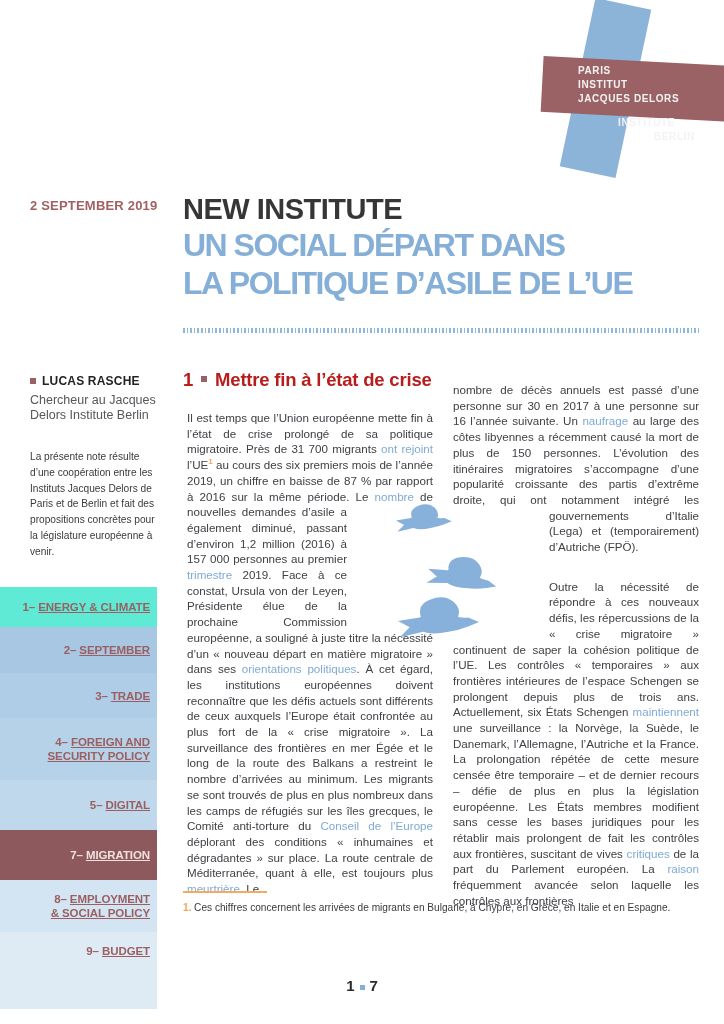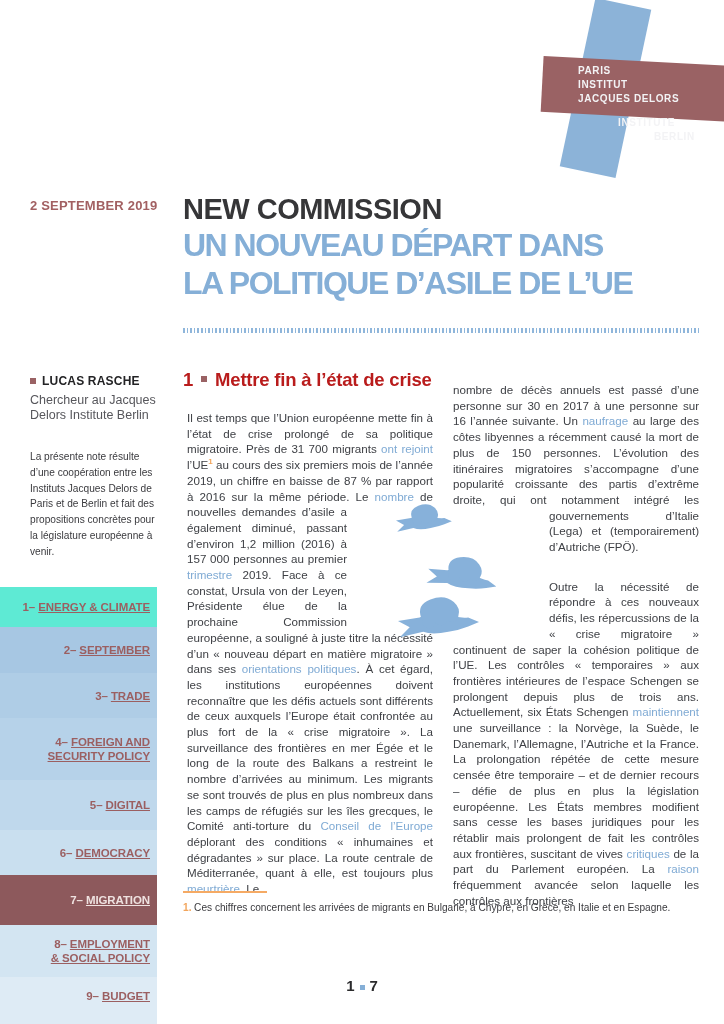--- a/index.html
+++ b/index.html
@@ -100,37 +100,34 @@
     </div>
     <div class="nav-item n3">
       <div class="nav-text"><span>3–</span> <span class="nav-label">TRADE</span></div>
     </div>
     <div class="nav-item n4">
       <div class="nav-text"><span>4–</span> <span class="nav-label">FOREIGN AND SECURITY POLICY</span></div>
     </div>
     <div class="nav-item n5">
       <div class="nav-text"><span>5–</span> <span class="nav-label">DIGITAL</span></div>
     </div>
-    <div class="nav-item n6">
-      <div class="nav-text"><span>6–</span> <span class="nav-label">DEMOCRACY</span></div>
-    </div>
     <div class="nav-item n7">
       <div class="nav-text"><span>7–</span> <span class="nav-label">MIGRATION</span></div>
     </div>
     <div class="nav-item n8">
       <div class="nav-text"><span>8–</span> <span class="nav-label">EMPLOYMENT &amp;&nbsp;SOCIAL POLICY</span></div>
     </div>
     <div class="nav-item n9">
       <div class="nav-text"><span>9–</span> <span class="nav-label">BUDGET</span></div>
     </div>
   </div>
 
-  <div class="kicker">NEW COMMISSION</div>
+  <div class="kicker">NEW INSTITUTE</div>
   <div class="title">
-    <div>UN NOUVEAU DÉPART DANS</div>
+    <div>UN SOCIAL DÉPART DANS</div>
     <div>LA POLITIQUE D’ASILE DE L’UE</div>
   </div>
   <div class="title-rule"></div>
 
   <div class="section-head">
     <span>1</span><span class="sq-red"></span><span>Mettre fin à l’état de crise</span>
   </div>
 
   <div class="col col-1">
     <p>Il est temps que l’Union européenne mette fin à l’état de crise prolongé de sa politique migratoire. Près de 31 700 migrants <span class="link">ont rejoint</span> l’UE<sup class="fnref">1</sup> au cours des six premiers mois de l’année 2019, un chiffre en baisse de 87 % par rapport à 2016 sur la même période. Le <span class="spacer float-r1"></span><span class="link">nombre</span> de nouvelles demandes d’asile a également diminué, passant d’environ 1,2 million (2016) à 157 000 personnes au premier <span class="link">trimestre</span> 2019. Face à ce constat, Ursula von der Leyen, Présidente élue de la prochaine Commission européenne, a souligné à juste titre la nécessité d’un « nouveau départ en matière migratoire » dans ses <span class="link">orientations politiques</span>. À cet égard, les institutions européennes doivent reconnaître que les défis actuels sont différents de ceux auxquels l’Europe était confrontée au plus fort de la « crise migratoire ». La surveillance des frontières en mer Égée et le long de la route des Balkans a restreint le nombre d’arrivées au minimum. Les migrants se sont trouvés de plus en plus nombreux dans les camps de réfugiés sur les îles grecques, le Comité anti-torture du <span class="link">Conseil de l’Europe</span> déplorant des conditions « inhumaines et dégradantes » sur place. La route centrale de Méditerranée, quant à elle, est toujours plus <span class="link">meurtrière</span>. Le</p>

